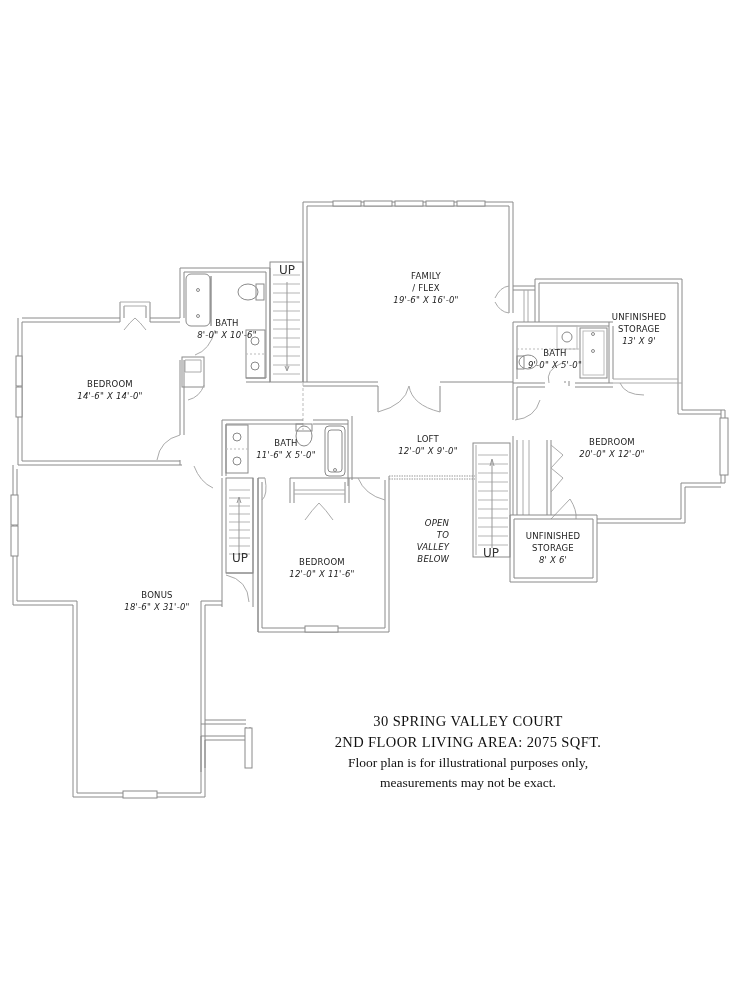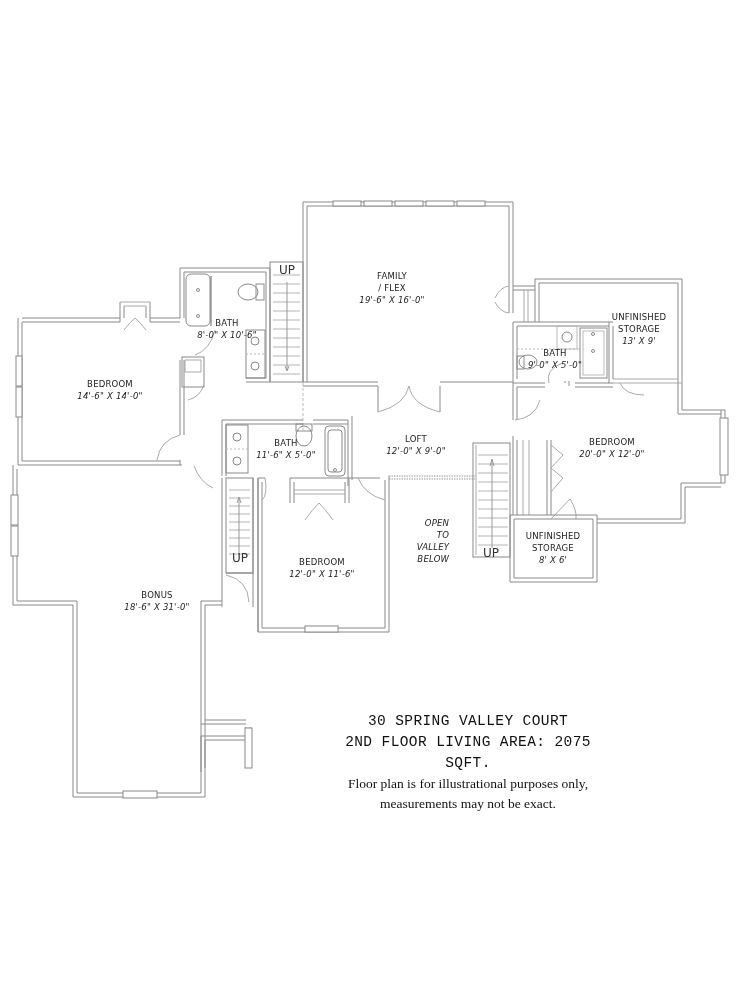--- a/index.html
+++ b/index.html
@@ -4,21 +4,21 @@
 <style>
   html, body { margin: 0; padding: 0; background: #ffffff; }
   body { width: 750px; height: 1000px; position: relative; overflow: hidden; font-family: "DejaVu Sans", sans-serif; }
   #plan { position: absolute; left: 0; top: 0; width: 750px; height: 1000px; }
   .lbl { position: absolute; text-align: center; color: #222; font-family: "DejaVu Sans", sans-serif; font-size: 8.5px; line-height: 12px; letter-spacing: 0.2px; white-space: nowrap; transform: translateX(-50%); }
   .lbl .name, .lbl .dim { display: block; }
   .lbl .dim { font-style: italic; }
   .lbl.italic .name { font-style: italic; text-align: right; }
   .stair-up { position: absolute; font-size: 12px; color: #333; transform: translateX(-50%); font-family: "DejaVu Sans", sans-serif; }
   .caption { position: absolute; left: 468px; top: 711px; transform: translateX(-50%); text-align: center; color: #111; }
-  .caption .l1, .caption .l2 { display: block; font-family: Liberation Mono, monospace; font-size: 14.5px; line-height: 21px; letter-spacing: 0.4px; }
+  .caption .l1, .caption .l2 { display: block; font-family: Liberation Serif, serif; font-size: 14.5px; line-height: 21px; letter-spacing: 0.4px; }
   .caption .l3, .caption .l4 { display: block; font-family: Liberation Serif, serif; font-size: 13.5px; line-height: 20px; }
 </style>
 </head>
 <body>
 
 <svg id="plan" viewBox="0 0 750 1000" xmlns="http://www.w3.org/2000/svg">
   <g fill="none" stroke="#8a8a8a" stroke-width="1">
 
     <g>
       <path d="M303 202 H513 V286"></path>
@@ -201,21 +201,21 @@
       <rect x="123" y="791" width="34" height="7" fill="#fff"></rect>
       <path d="M250 727 V743 M246 727 V743"></path>
       <rect x="245" y="728" width="7" height="40" fill="#fff"></rect>
       <path d="M205 768 V720 H246 M201 772 V724 H246"></path>
       <path d="M205 605 V720 M201 601 V724"></path>
       <path d="M205 605 H222 M201 601 H222"></path>
     </g>
   </g>
 </svg>
 
-<div class="lbl" style="left:392px; top:270px;">
+<div class="lbl" style="left:426px; top:270px;">
   <span class="name">FAMILY</span>
   <span class="name">/ FLEX</span>
   <span class="dim">19'-6" X 16'-0"</span>
 </div>
 
 <div class="lbl" style="left:227px; top:260px; margin-top:57px;">
   <span class="name">BATH</span>
   <span class="dim">8'-0" X 10'-6"</span>
 </div>
 
@@ -233,21 +233,21 @@
 <div class="lbl" style="left:555px; top:347px;">
   <span class="name">BATH</span>
   <span class="dim">9'-0" X 5'-0"</span>
 </div>
 
 <div class="lbl" style="left:286px; top:437px;">
   <span class="name">BATH</span>
   <span class="dim">11'-6" X 5'-0"</span>
 </div>
 
-<div class="lbl" style="left:416px; top:433px;">
+<div class="lbl" style="left:428px; top:433px;">
   <span class="name">LOFT</span>
   <span class="dim">12'-0" X 9'-0"</span>
 </div>
 
 <div class="lbl" style="left:612px; top:436px;">
   <span class="name">BEDROOM</span>
   <span class="dim">20'-0" X 12'-0"</span>
 </div>
 
 <div class="lbl italic" style="left:433px; top:517px;">

